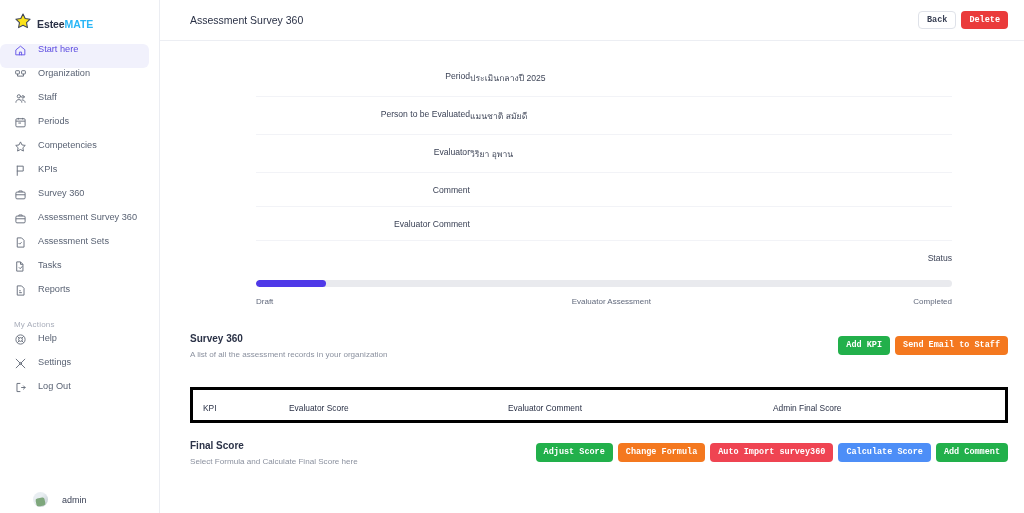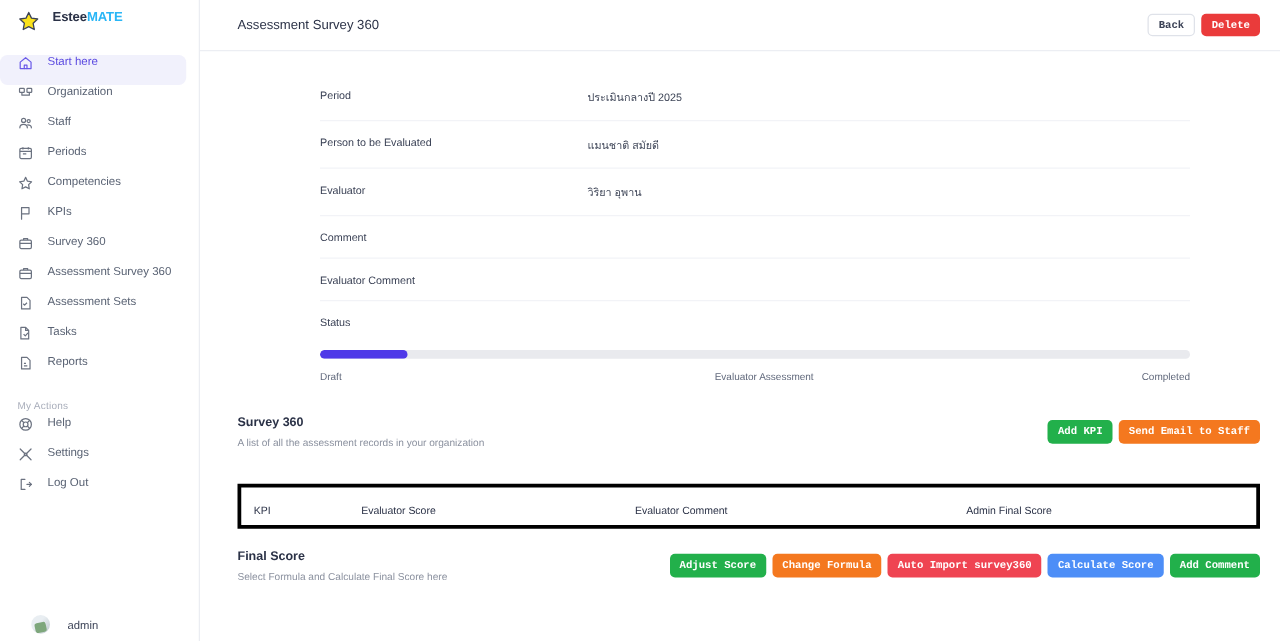--- a/index.html
+++ b/index.html
@@ -14,21 +14,21 @@
 
   
   .sidebar {
     width: 160px; height: 513px;
     background: #ffffff;
     border-right: 1px solid #ebedf2;
     position: relative;
     flex: 0 0 160px;
   }
   .brand {
-    display: flex; align-items: flex-start; gap: 10px;
+    display: flex; align-items: flex-end; gap: 5px;
     padding: 8px 0 0 14px;
     height: 30px;
   }
   .star-icon { width: 18px; height: 18px; display: block; }
   .brand-text {
     font-size: 10.5px; font-weight: bold; letter-spacing: -0.1px;
     white-space: nowrap;
   }
   .brand-text .t1 { color: #2b3247; }
   .brand-text .t2 { color: #29b6f6; }
@@ -53,21 +53,21 @@
   .nav-item svg { stroke: #6b7280; width: 13px; height: 13px; flex: 0 0 13px; }
   .nav-label { white-space: nowrap; }
 
   .nav-section-title {
     font-size: 8px; color: #a8adba;
     padding-left: 14px; margin: 12px 0 4px;
     letter-spacing: 0.2px;
   }
 
   .sidebar-footer {
-    position: absolute; bottom: 6px; left: 8px; width: 160px;
+    position: absolute; bottom: 6px; left: 16px; width: 160px;
     display: flex; align-items: center; gap: 14px;
     padding-left: 17px;
   }
   .avatar {
     width: 15px; height: 15px; border-radius: 50%;
     background: linear-gradient(135deg,#e9eef2 40%, #bdc7cd 100%);
     position: relative; overflow: hidden;
     flex: 0 0 15px;
   }
   .avatar::after {
@@ -106,21 +106,21 @@
     border: 1px solid #dfe2e9; font-weight: bold;
     padding: 4px 8px;
   }
   .btn-delete { background: #ea3b3b; }
   .btn-green  { background: #22b04b; }
   .btn-orange { background: #f4781f; }
   .btn-red    { background: #ef4452; }
   .btn-blue   { background: #4d8ef7; text-align: center; }
 
   
-  .detail-wrap { padding: 18px 0 0 0; }
+  .detail-wrap { padding: 18px 0 0 0; text-align: right; }
   .detail-row {
     display: flex; align-items: flex-start;
     margin: 0 72px 0 96px;
     padding: 12px 0 11px;
     border-bottom: 1px solid #f2f3f7;
     font-size: 8.6px;
   }
   .detail-row:first-child { border-top: none; }
   .detail-label { width: 214px; flex: 0 0 214px; color: #3b4256; }
   .detail-value { color: #3f4658; }

